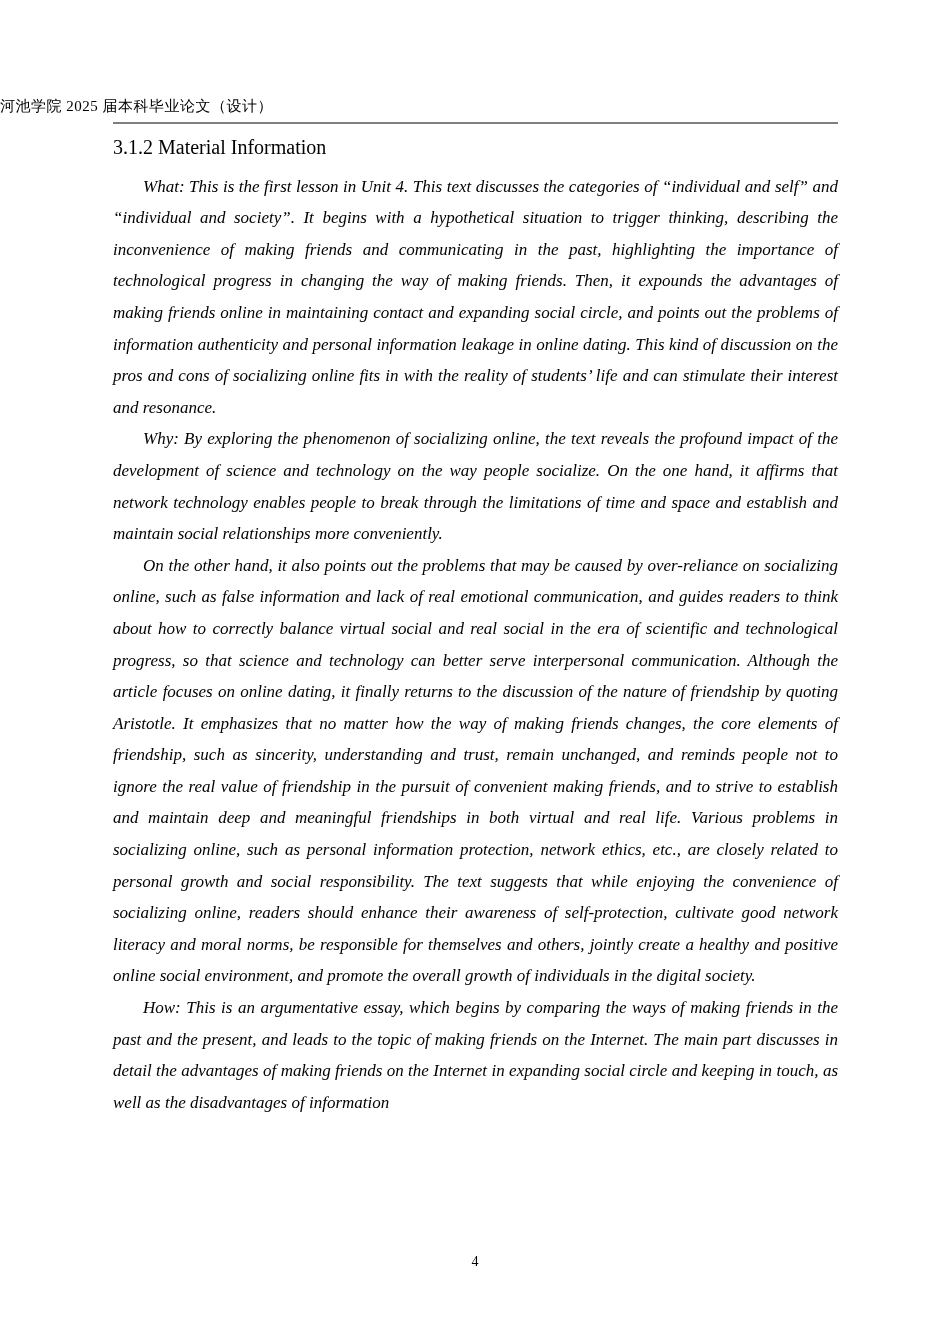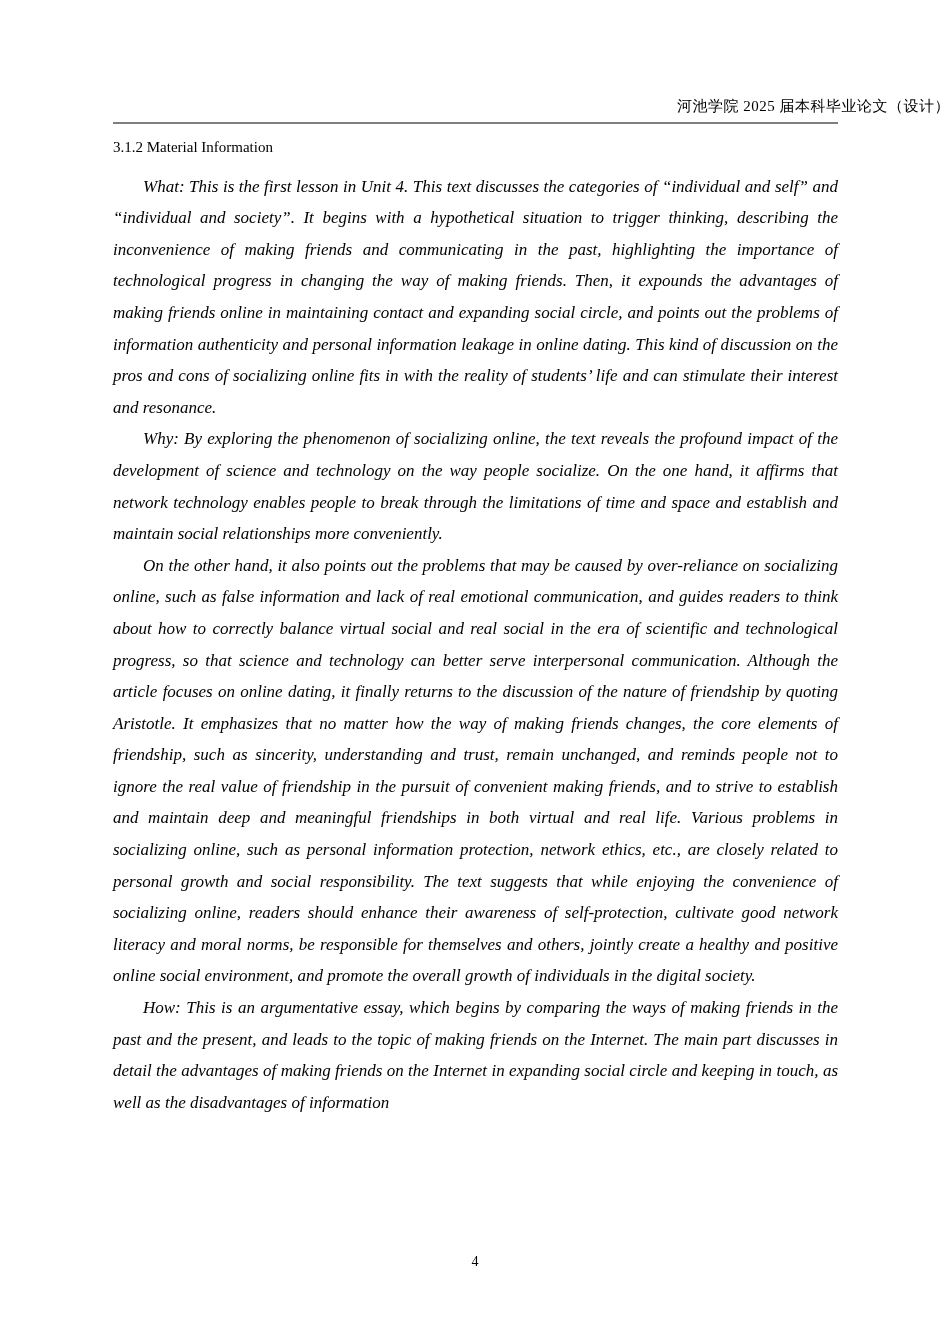--- a/index.html
+++ b/index.html
@@ -12,39 +12,39 @@
     width: 950px;
     height: 1344px;
     margin: 0 auto;
     background: #ffffff;
     overflow: hidden;
     font-family: "Liberation Serif", "DejaVu Serif", serif;
     color: #000000;
   }
   .header-title {
     padding-top: 99px;
-    text-align: right;
+    text-align: left;
     font-size: 15px;
     line-height: 1;
     letter-spacing: 0.5px;
   }
   .header-rule {
     margin: 8px 112px 0 113px;
     border: none;
     border-top: 2px solid #7f7f7f;
     height: 0;
   }
   .content {
     margin: 8px 112px 0 113px;
     font-size: 17px;
     line-height: 31.6px;
     text-align: justify;
   }
   .section-heading {
-    font-size: 15px;
+    font-size: 20px;
     font-weight: normal;
     margin: 4px 0 7px 0;
   }
   .content p {
     margin: 0;
     text-indent: 30px;
     font-style: italic;
   }
   .footer {
     position: absolute;

